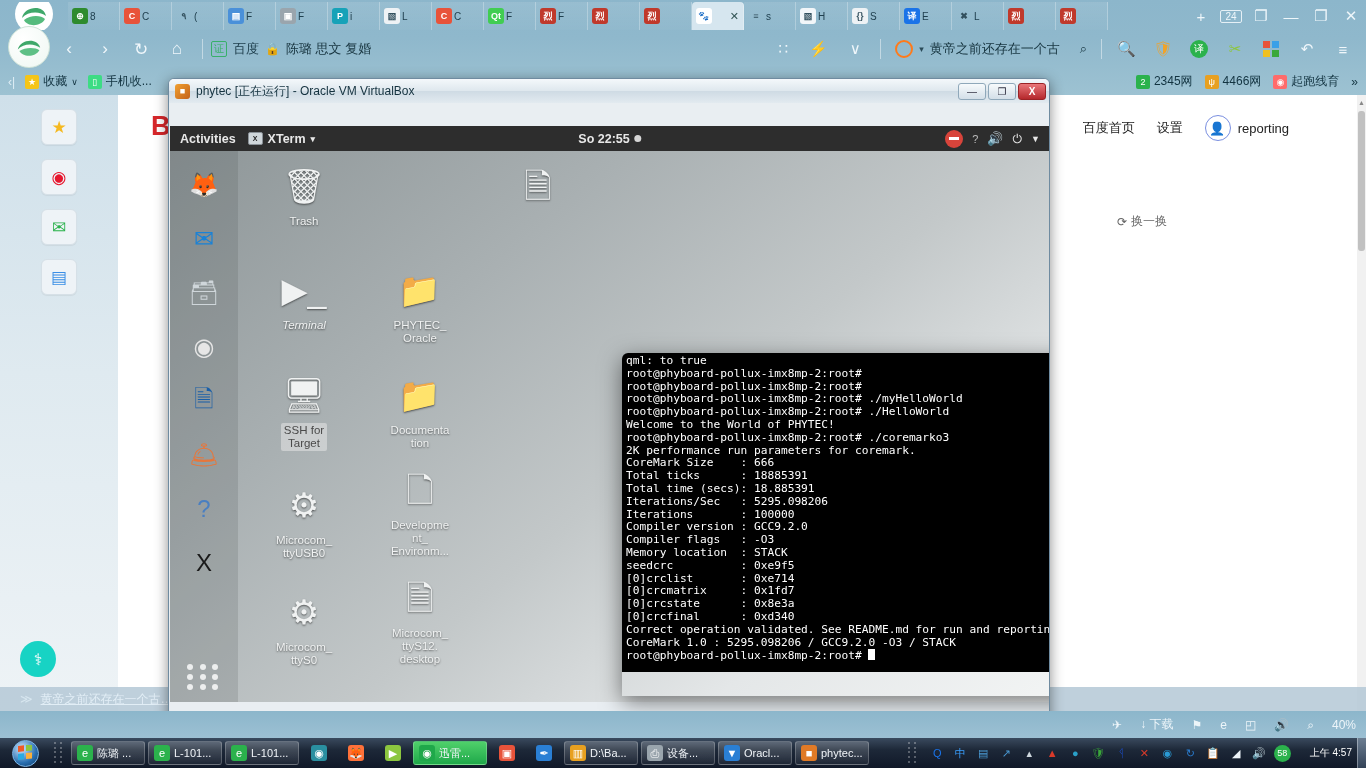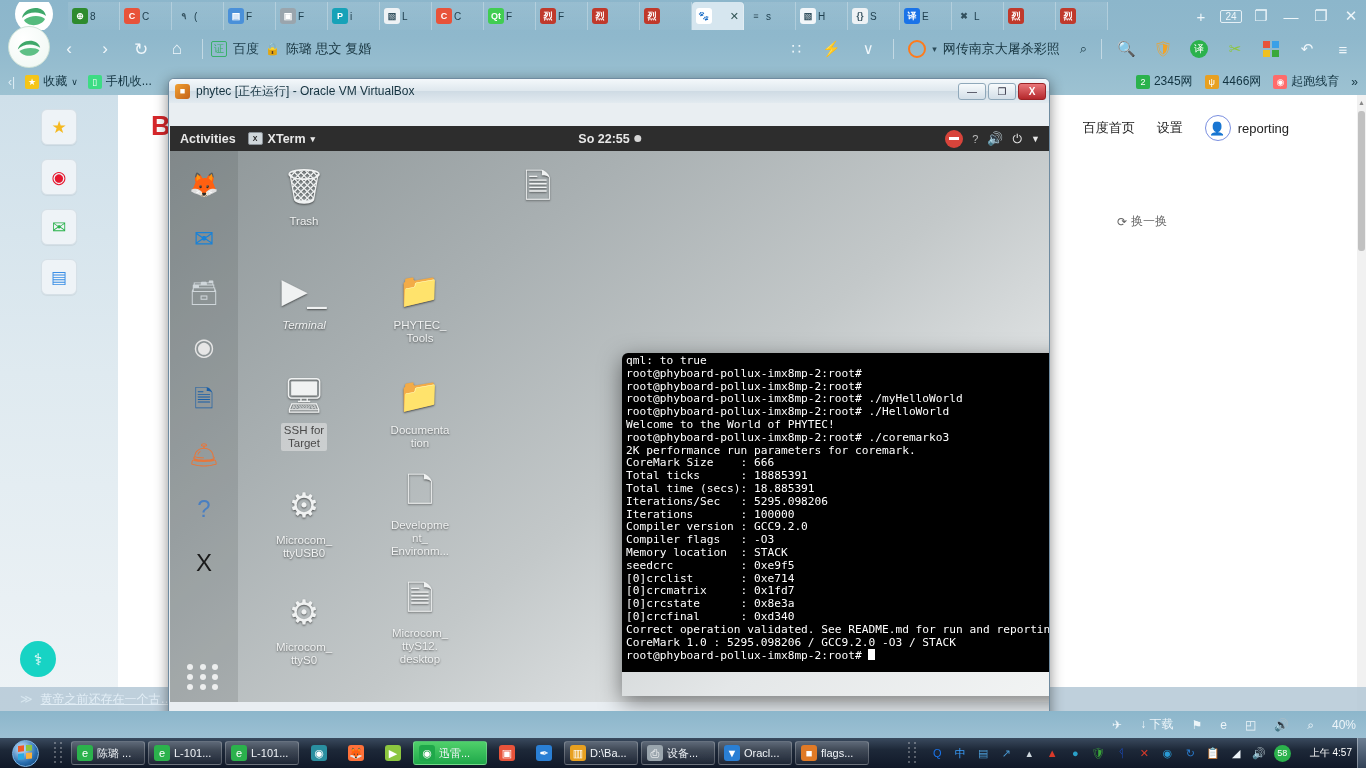--- a/index.html
+++ b/index.html
@@ -323,21 +323,21 @@
         <span class="url-rest">陈璐 思文 复婚</span>
       </div>
       <div class="nav-right">
         <div class="navbtn">∷</div>
         <div class="navbtn">⚡</div>
         <div class="navbtn">∨</div>
         <div class="navsep"></div>
         <div class="searchbox">
           <span class="s-logo"></span>
           <span style="font-size:9px;color:#2a4a58">▾</span>
-          <span>网传南京大屠杀彩照</span>
+          <span>黄帝之前还存在一个古</span>
           <span style="margin-left:14px">⌕</span>
         </div>
         <div class="navsep"></div>
         <div class="navbtn" style="color:#2a6ad4">🔍</div>
         <div class="navbtn" style="color:#f0a32a">🛡</div>
         <div class="navbtn">
             <span style="background:#2bb24c;color:#fff;border-radius:50%;width:18px;height:18px;display:flex;align-items:center;justify-content:center;font-size:10px">译</span>
           </div>
         <div class="navbtn" style="color:#8cc63f">✂</div>
         <div class="navbtn">
@@ -476,21 +476,21 @@
               <i></i>
               <i></i>
               <i></i>
               <i></i>
           </div>
         </div>
         <div class="dicons" id="dicons-host">
             <div class="dicon" style="left: 14px; top: 6px;"><div class="glyph">🗑</div><span class="lbl" style="white-space: pre-line;">Trash</span></div>
             <div class="dicon" style="left: 14px; top: 110px;"><div class="glyph">▶_</div><span class="lbl" style="white-space: pre-line; font-style: italic;">Terminal</span></div>
             <div class="dicon" style="left: 130px; top: 110px;"><div class="glyph">📁</div><span class="lbl" style="white-space: pre-line;">PHYTEC_
-Tools</span></div>
+Oracle</span></div>
             <div class="dicon sel" style="left: 14px; top: 215px;"><div class="glyph">🖥</div><span class="lbl" style="white-space: pre-line;">SSH for
 Target</span></div>
             <div class="dicon" style="left: 130px; top: 215px;"><div class="glyph">📁</div><span class="lbl" style="white-space: pre-line;">Documenta
 tion</span></div>
             <div class="dicon" style="left: 14px; top: 325px;"><div class="glyph">⚙</div><span class="lbl" style="white-space: pre-line;">Microcom_
 ttyUSB0</span></div>
             <div class="dicon" style="left: 130px; top: 310px;"><div class="glyph">🗋</div><span class="lbl" style="white-space: pre-line;">Developme
 nt_
 Environm...</span></div>
             <div class="dicon" style="left: 14px; top: 432px;"><div class="glyph">⚙</div><span class="lbl" style="white-space: pre-line;">Microcom_
@@ -624,21 +624,21 @@
         <div class="tbtn">
           <span class="tbi" style="background: rgb(154, 165, 173);">⎙</span>
           <span>设备...</span>
         </div>
         <div class="tbtn">
           <span class="tbi" style="background: rgb(42, 127, 212);">▼</span>
           <span>Oracl...</span>
         </div>
         <div class="tbtn">
           <span class="tbi" style="background: rgb(224, 122, 38);">■</span>
-          <span>flags...</span>
+          <span>phytec...</span>
         </div>
       </div>
     <div class="tray">
       <div class="tb-grip">
           <i></i>
           <i></i>
           <i></i>
           <i></i>
           <i></i>
           <i></i>

